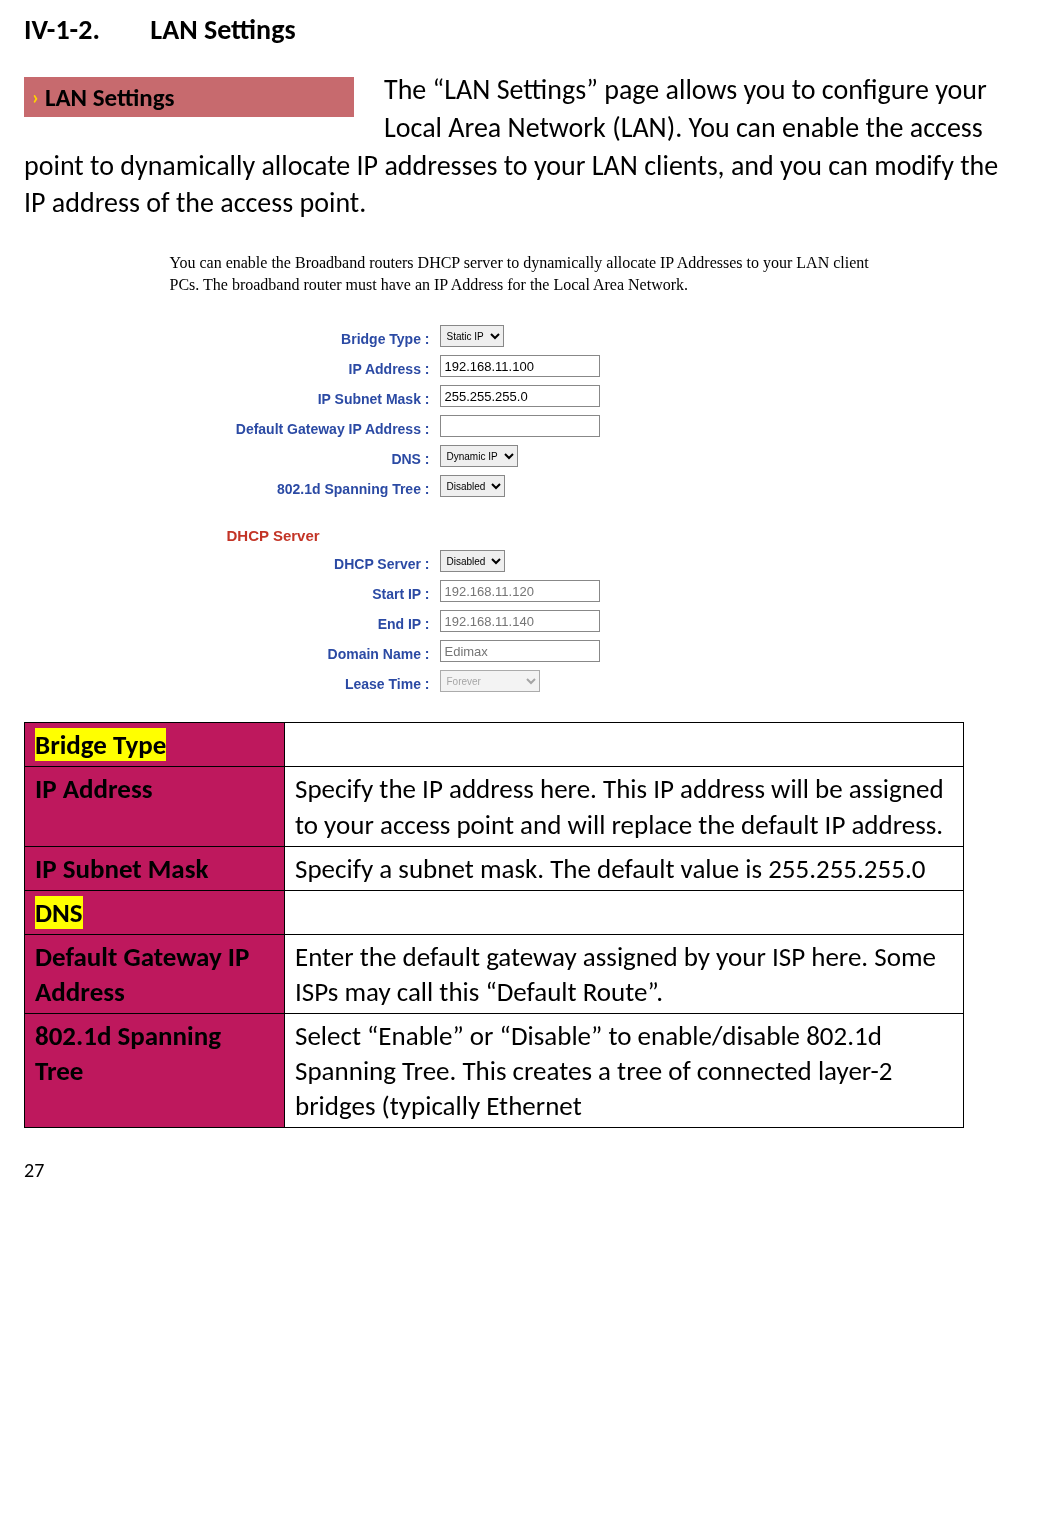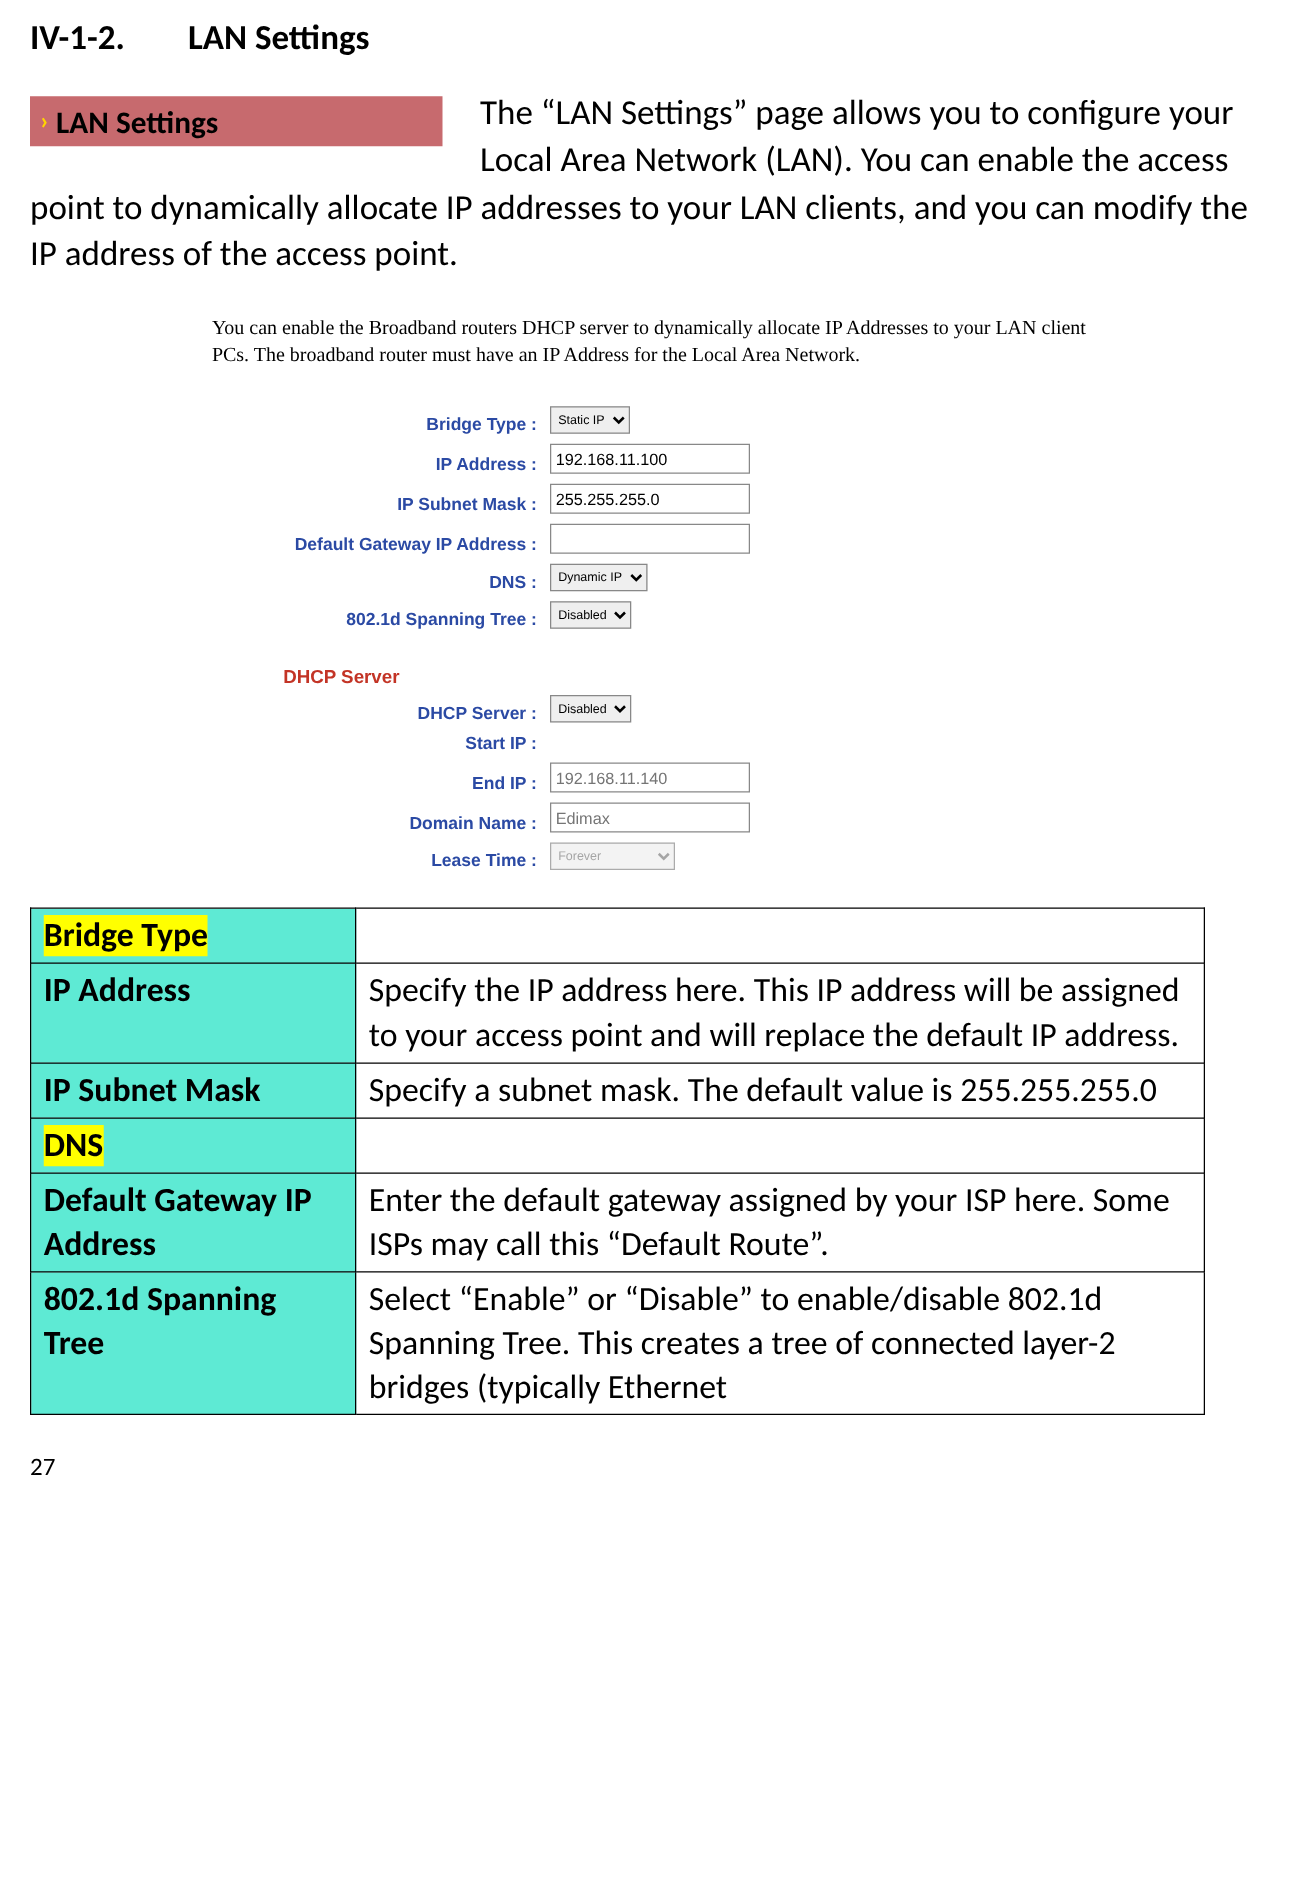--- a/index.html
+++ b/index.html
@@ -60,21 +60,21 @@
       padding-right: 10px;
       color: #2b4aa4;
       font-weight: bold;
       font-size: 14px;
       font-family: Arial, sans-serif;
     }
     .form-row .ctl { flex: 1; }
     .form-row input[type=text] {
       width: 160px;
       height: 22px;
-      padding: 11px 4px;
+      padding: 1px 4px;
       font-size: 13px;
       border: 1px solid #888;
     }
     .form-row input[disabled] {
       background: #fff;
       color: #aaa;
     }
     .form-row select {
       height: 22px;
       padding: 1px 2px;
@@ -98,21 +98,21 @@
     }
     .def-table td {
       border: 1px solid #000;
       padding: 4px 10px;
       font-size: 27px;
       vertical-align: top;
       line-height: 1.3;
     }
     .def-table td.term {
       width: 260px;
-      background: #5eead4;
+      background: #be185d;
       font-weight: bold;
     }
     .hl { background: #ffff00; }
     .pagenum { font-size: 20px; margin-top: 30px; }
   </style>
 </head>
 <body>
 
 <div class="section-heading">
   <span class="num">IV-1-2.</span>
@@ -157,20 +157,21 @@
   </div>
 
   <div class="dhcp-head">DHCP Server</div>
 
   <div class="form-row">
     <label>DHCP Server :</label>
     <div class="ctl"><select><option>Disabled</option></select></div>
   </div>
   <div class="form-row">
     <label>Start IP :</label>
+    <div class="ctl"><input type="text" disabled="" placeholder="192.168.11.120" style=""></div>
   </div>
   <div class="form-row">
     <label>End IP :</label>
     <div class="ctl"><input type="text" disabled="" placeholder="192.168.11.140" style=""></div>
   </div>
   <div class="form-row">
     <label>Domain Name :</label>
     <div class="ctl"><input type="text" disabled="" placeholder="Edimax" style=""></div>
   </div>
   <div class="form-row">

